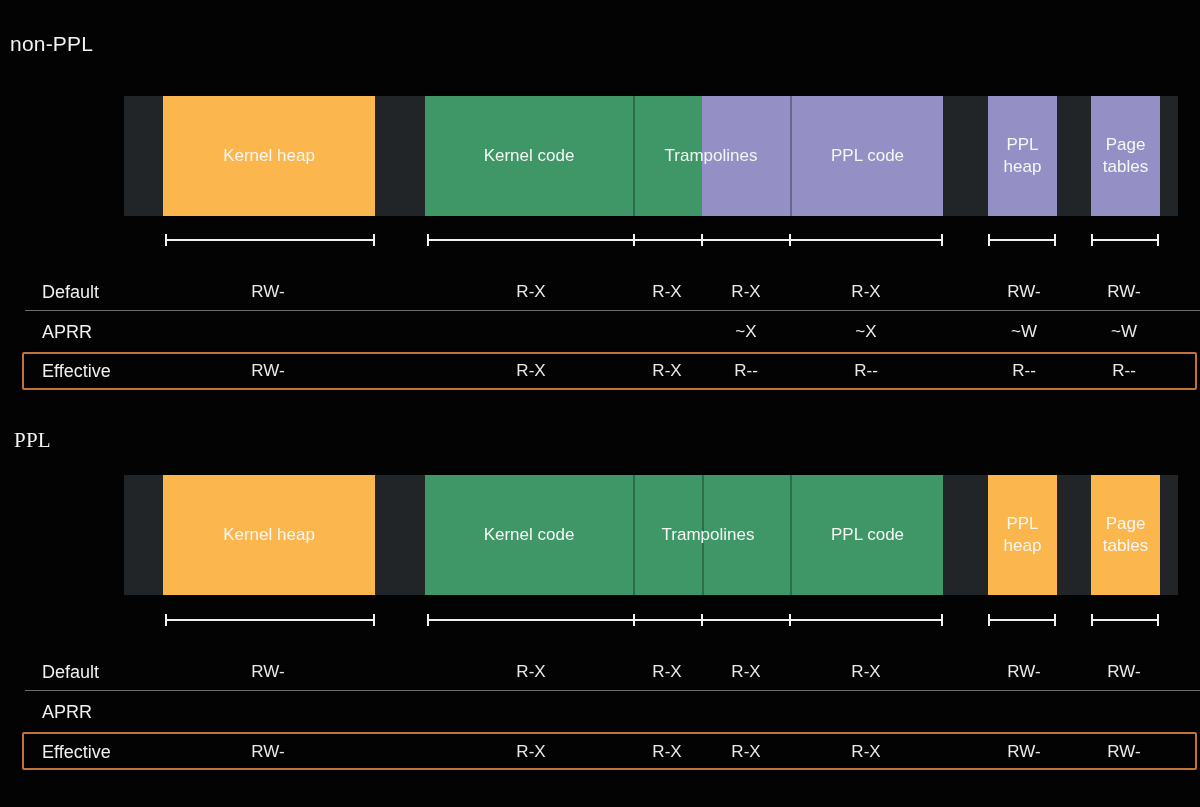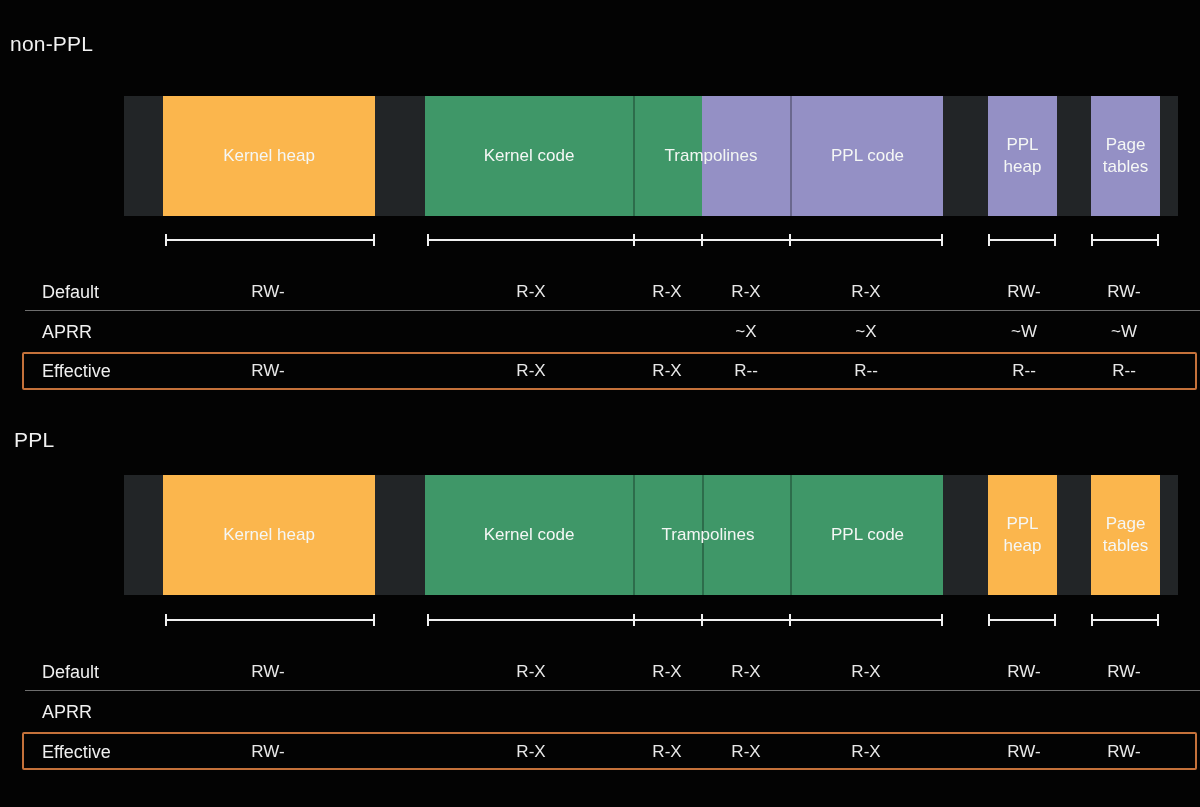--- a/index.html
+++ b/index.html
@@ -138,21 +138,21 @@
     <div class="perm-value" style="left: 1124px; top: 321px;">~W</div>
     <div class="row-label" style="left: 42px; top: 360px;">Effective</div>
     <div class="perm-value" style="left: 268px; top: 360px;">RW-</div>
     <div class="perm-value" style="left: 531px; top: 360px;">R-X</div>
     <div class="perm-value" style="left: 667px; top: 360px;">R-X</div>
     <div class="perm-value" style="left: 746px; top: 360px;">R--</div>
     <div class="perm-value" style="left: 866px; top: 360px;">R--</div>
     <div class="perm-value" style="left: 1024px; top: 360px;">R--</div>
     <div class="perm-value" style="left: 1124px; top: 360px;">R--</div>
     <div class="highlight-box" style="left: 22px; top: 352px; width: 1175px; height: 38px; border: 2px solid rgb(196, 113, 58);"></div>
-    <div class="section-title" style="left: 14px; top: 428px;">PPL</div>
+    <div class="section-title" style="left: 14px; top: 428px; font-family: Liberation Serif, serif;">PPL</div>
     <div class="memory-strip" style="left: 124px; top: 475px; width: 1054px; height: 120px; background: rgb(34, 37, 39);"></div>
     <div class="mem-block" style="left: 163px; top: 475px; width: 212px; height: 120px; background: rgb(251, 182, 77); border-left: none;">
       <div class="blk-label">Kernel heap</div>
     </div>
     <div class="mem-block" style="left: 425px; top: 475px; width: 208px; height: 120px; background: rgb(63, 151, 104); border-left: none;">
       <div class="blk-label">Kernel code</div>
     </div>
     <div class="mem-block" style="left: 633px; top: 475px; width: 69px; height: 120px; background: rgb(63, 151, 104); border-left: 2px solid rgba(0, 0, 0, 0.28);"></div>
     <div class="mem-block" style="left: 702px; top: 475px; width: 88px; height: 120px; background: rgb(63, 151, 104); border-left: 2px solid rgba(0, 0, 0, 0.28);"></div>
     <div class="mem-block" style="left: 790px; top: 475px; width: 153px; height: 120px; background: rgb(63, 151, 104); border-left: 2px solid rgba(0, 0, 0, 0.28);">

